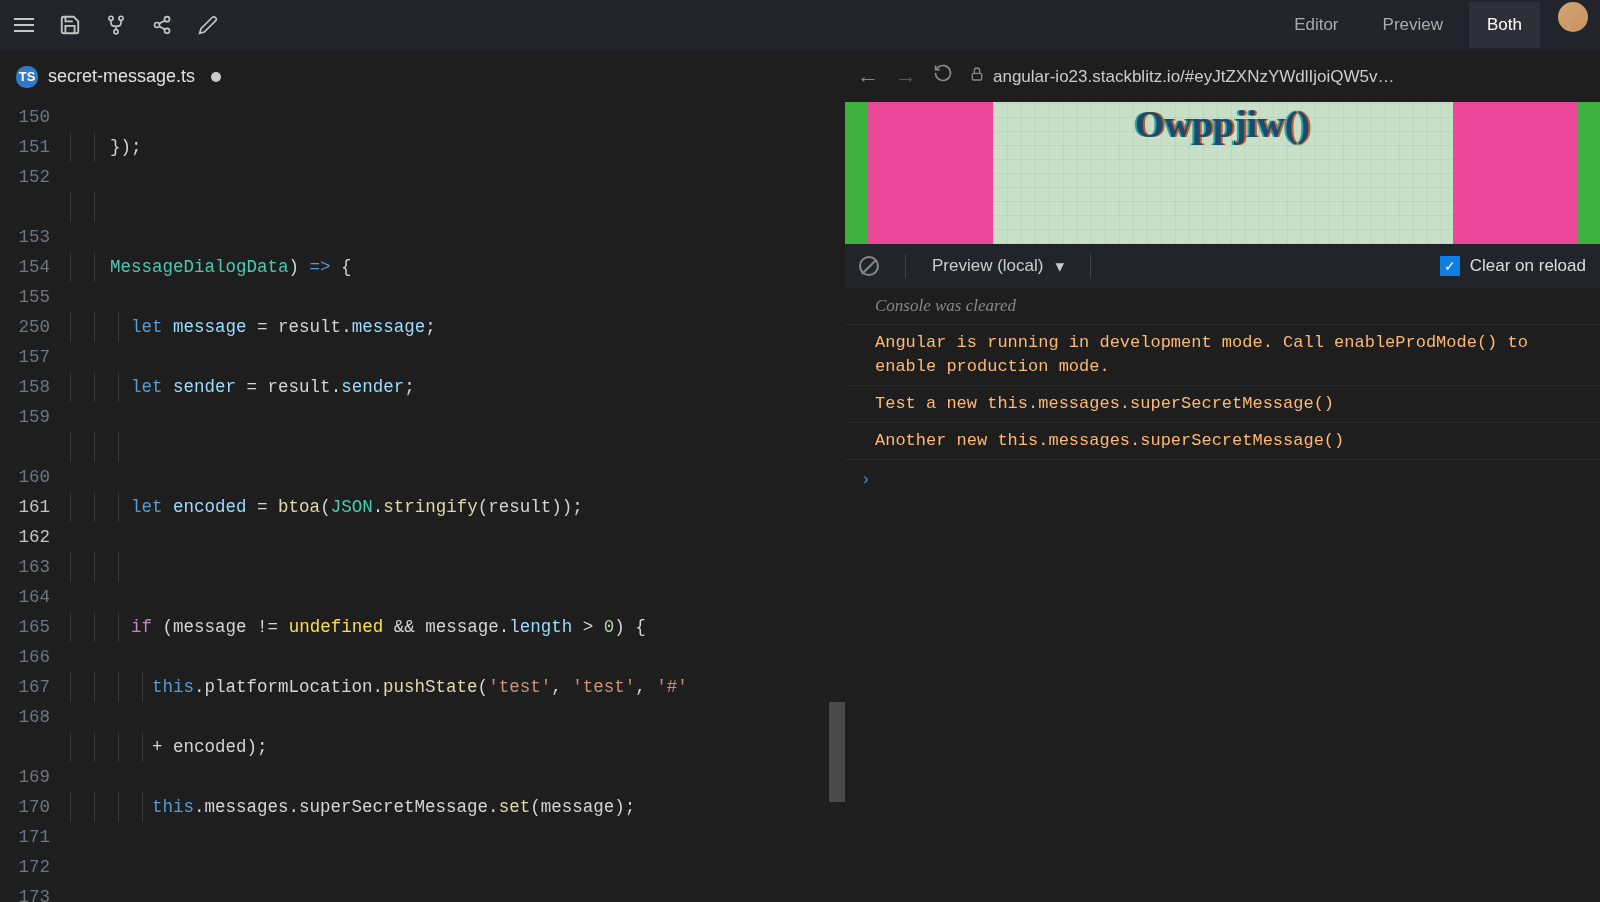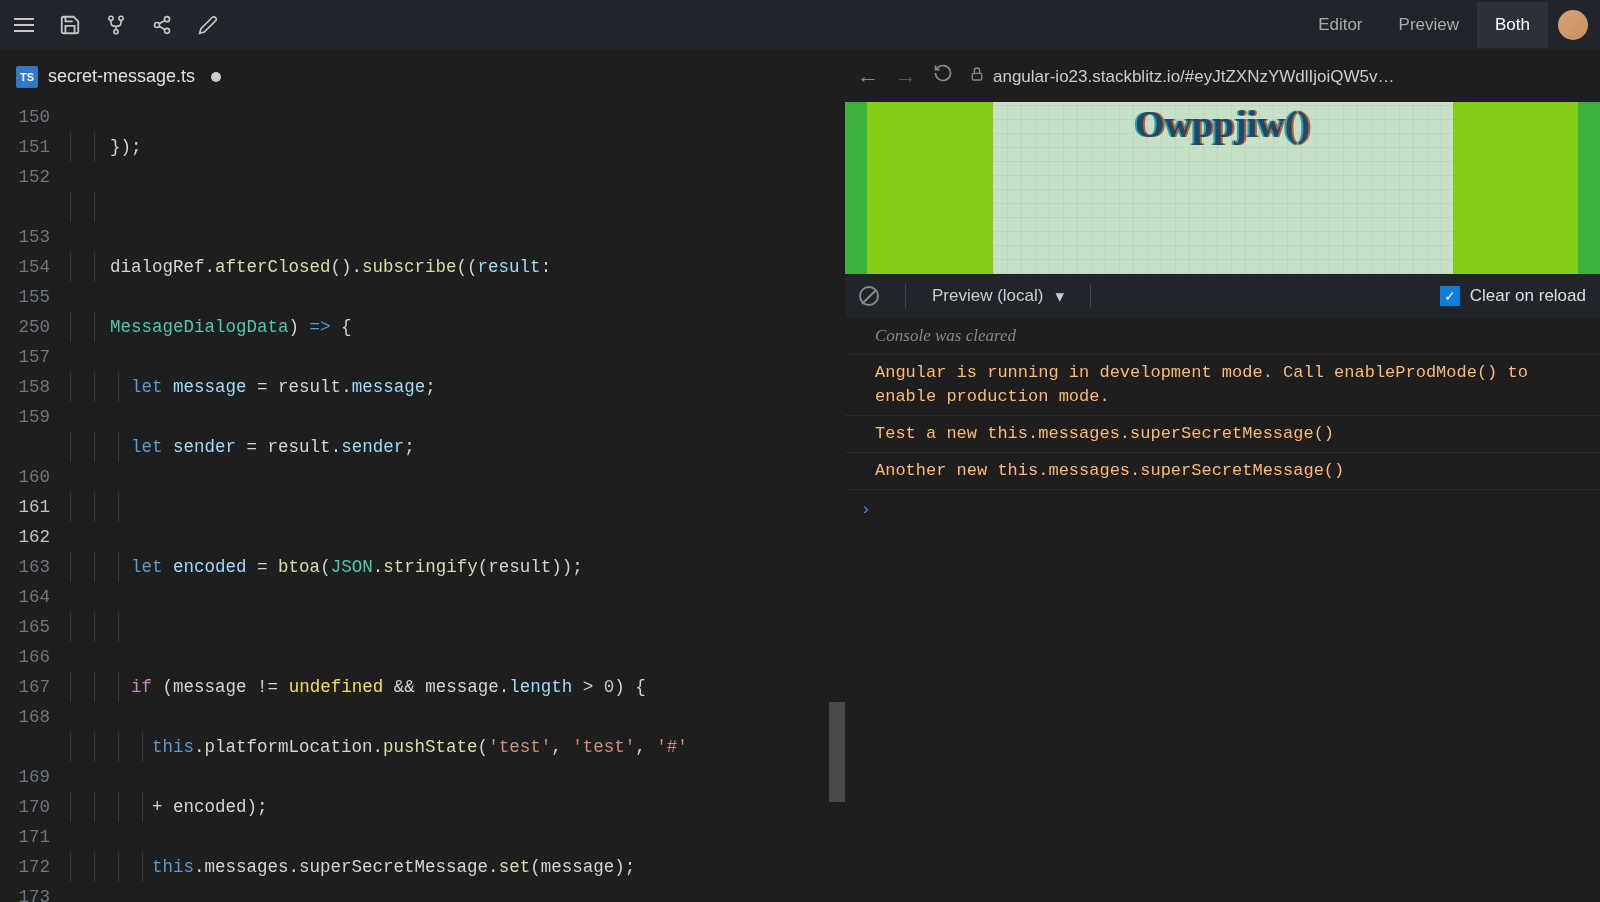--- a/index.html
+++ b/index.html
@@ -20,21 +20,21 @@
       justify-content: space-between;
     }
     .toolbar-left { display: flex; align-items: center; gap: 22px; }
     .toolbar-icon {
       width: 24px; height: 24px;
       display: flex; align-items: center; justify-content: center;
       color: #c5c5c5; cursor: pointer;
     }
     .hamburger { display: flex; flex-direction: column; gap: 4px; }
     .hamburger span { width: 20px; height: 2px; background: #c5c5c5; }
-    .toolbar-right { display: flex; align-items: center; gap: 0; }
+    .toolbar-right { display: flex; gap: 8px; }
     .view-tab {
       padding: 13px 18px;
       color: #aaa;
       cursor: pointer;
       font-size: 17px;
     }
     .view-tab.active { background: #2d3038; color: #fff; font-weight: 500; }
     .avatar {
       width: 30px; height: 30px;
       border-radius: 50%;
@@ -53,24 +53,24 @@
       height: 100%;
       background: #1e1e1e;
       border-top: 1px solid transparent;
       gap: 10px;
       font-size: 18px;
     }
     .ts-badge {
       width: 22px; height: 22px;
       background: #3178c6;
       color: #fff;
-      font-size: 11px;
+      font-size: 13px;
       font-weight: bold;
       display: flex; align-items: center; justify-content: center;
-      border-radius: 2px;
+      border-radius: 10px;
     }
     .file-name { color: #e0e0e0; }
     .dirty-dot { width: 10px; height: 10px; background: #ccc; border-radius: 50%; margin-left: 6px; }
     .tab-bar-right {
       margin-left: auto;
       display: flex;
       align-items: center;
       gap: 20px;
       padding-right: 16px;
     }
@@ -149,22 +149,22 @@
       border-radius: 0;
     }
 
     .preview-pane {
       flex: 1;
       display: flex;
       flex-direction: column;
       background: #1e1e1e;
     }
     .preview-content {
-      height: 172px;
-      background: #84cc16;
+      height: 142px;
+      background: #ec4899;
       display: flex;
       justify-content: center;
       position: relative;
     }
     .preview-inner {
       width: 460px;
       background: #c8e0c8;
       background-image: repeating-linear-gradient(0deg, rgba(0,0,0,0.05) 0 1px, transparent 1px 14px),
                         repeating-linear-gradient(90deg, rgba(0,0,0,0.05) 0 1px, transparent 1px 14px);
       display: flex;
@@ -377,21 +377,20 @@
         <div>&nbsp;</div>
         <div>169</div>
         <div>170</div>
         <div>171</div>
         <div>172</div>
         <div>173</div>
     </div>
     <div class="code-area">
 <div class="code-line"><span class="indent-guide" style="left:0"></span><span class="indent-guide" style="left:24px"></span><span class="tk-pun">});</span></div>
 <div class="code-line"><span class="indent-guide" style="left:0"></span><span class="indent-guide" style="left:24px"></span></div>
-<div class="code-line"><span class="indent-guide" style="left:0"></span><span class="indent-guide" style="left:24px"></span><span class="tk-id">dialogRef</span><span class="tk-pun">.</span><span class="tk-fn">afterClosed</span><span class="tk-pun">().</span><span class="tk-fn">subscribe</span><span class="tk-pun">((</span><span class="tk-prop">result</span><span class="tk-pun">:</span></div>
 <div class="code-line"><span class="indent-guide" style="left:0"></span><span class="indent-guide" style="left:24px"></span><span class="tk-type">MessageDialogData</span><span class="tk-pun">) </span><span class="tk-this">=&gt;</span><span class="tk-pun"> {</span></div>
 <div class="code-line"><span class="indent-guide" style="left:0"></span><span class="indent-guide" style="left:24px"></span><span class="indent-guide" style="left:48px"></span>  <span class="tk-this">let</span> <span class="tk-prop">message</span> <span class="tk-op">=</span> <span class="tk-id">result</span><span class="tk-pun">.</span><span class="tk-prop">message</span><span class="tk-pun">;</span></div>
 <div class="code-line"><span class="indent-guide" style="left:0"></span><span class="indent-guide" style="left:24px"></span><span class="indent-guide" style="left:48px"></span>  <span class="tk-this">let</span> <span class="tk-prop">sender</span> <span class="tk-op">=</span> <span class="tk-id">result</span><span class="tk-pun">.</span><span class="tk-prop">sender</span><span class="tk-pun">;</span></div>
 <div class="code-line"><span class="indent-guide" style="left:0"></span><span class="indent-guide" style="left:24px"></span><span class="indent-guide" style="left:48px"></span></div>
 <div class="code-line"><span class="indent-guide" style="left:0"></span><span class="indent-guide" style="left:24px"></span><span class="indent-guide" style="left:48px"></span>  <span class="tk-this">let</span> <span class="tk-prop">encoded</span> <span class="tk-op">=</span> <span class="tk-fn">btoa</span><span class="tk-pun">(</span><span class="tk-type">JSON</span><span class="tk-pun">.</span><span class="tk-fn">stringify</span><span class="tk-pun">(</span><span class="tk-id">result</span><span class="tk-pun">));</span></div>
 <div class="code-line"><span class="indent-guide" style="left:0"></span><span class="indent-guide" style="left:24px"></span><span class="indent-guide" style="left:48px"></span></div>
 <div class="code-line"><span class="indent-guide" style="left:0"></span><span class="indent-guide" style="left:24px"></span><span class="indent-guide" style="left:48px"></span>  <span class="tk-key">if</span> <span class="tk-pun">(</span><span class="tk-id">message</span> <span class="tk-op">!=</span> <span class="tk-undef">undefined</span> <span class="tk-op">&amp;&amp;</span> <span class="tk-id">message</span><span class="tk-pun">.</span><span class="tk-prop">length</span> <span class="tk-op">&gt;</span> <span class="tk-num">0</span><span class="tk-pun">) {</span></div>
 <div class="code-line"><span class="indent-guide" style="left:0"></span><span class="indent-guide" style="left:24px"></span><span class="indent-guide" style="left:48px"></span><span class="indent-guide" style="left:72px"></span>    <span class="tk-this">this</span><span class="tk-pun">.</span><span class="tk-id">platformLocation</span><span class="tk-pun">.</span><span class="tk-fn">pushState</span><span class="tk-pun">(</span><span class="tk-str">'test'</span><span class="tk-pun">, </span><span class="tk-str">'test'</span><span class="tk-pun">, </span><span class="tk-str">'#'</span></div>
 <div class="code-line"><span class="indent-guide" style="left:0"></span><span class="indent-guide" style="left:24px"></span><span class="indent-guide" style="left:48px"></span><span class="indent-guide" style="left:72px"></span>    <span class="tk-op">+</span> <span class="tk-id">encoded</span><span class="tk-pun">);</span></div>
 <div class="code-line"><span class="indent-guide" style="left:0"></span><span class="indent-guide" style="left:24px"></span><span class="indent-guide" style="left:48px"></span><span class="indent-guide" style="left:72px"></span>    <span class="tk-this">this</span><span class="tk-pun">.</span><span class="tk-id">messages</span><span class="tk-pun">.</span><span class="tk-id">superSecretMessage</span><span class="tk-pun">.</span><span class="tk-fn">set</span><span class="tk-pun">(</span><span class="tk-id">message</span><span class="tk-pun">);</span></div>

